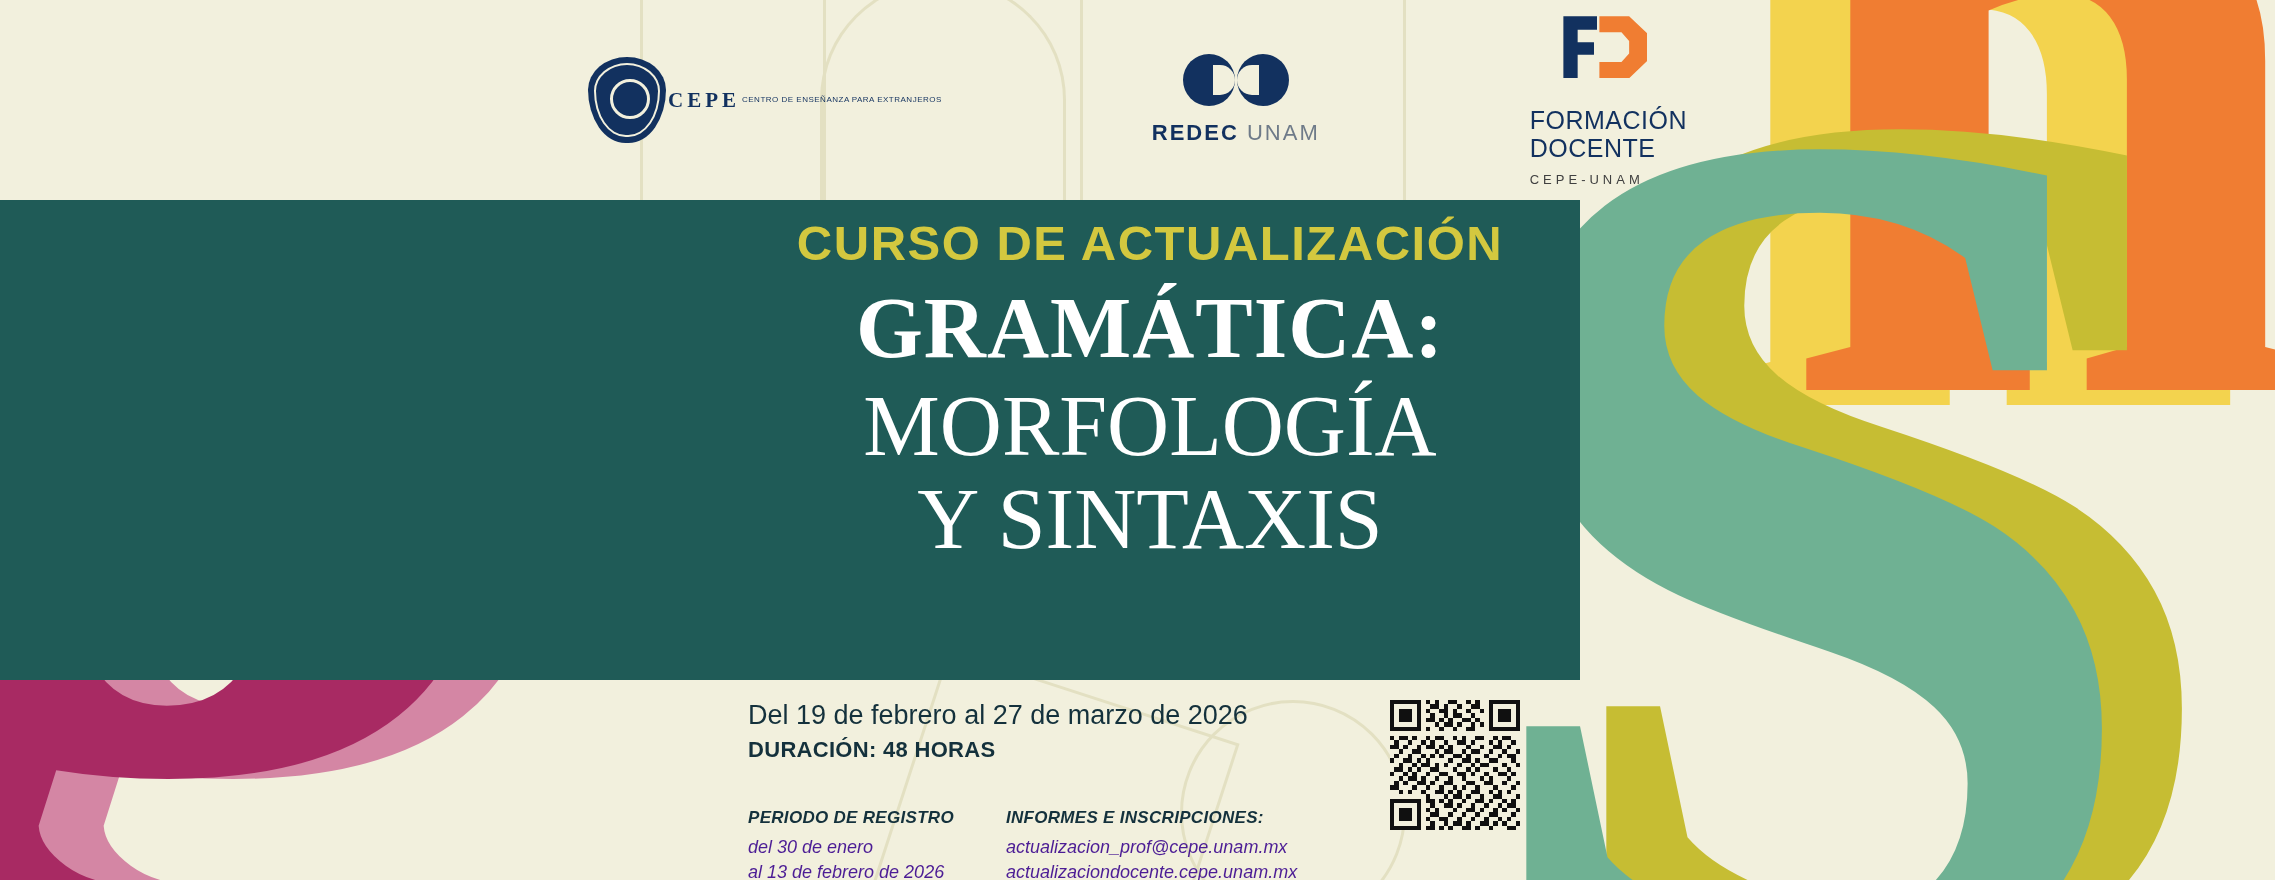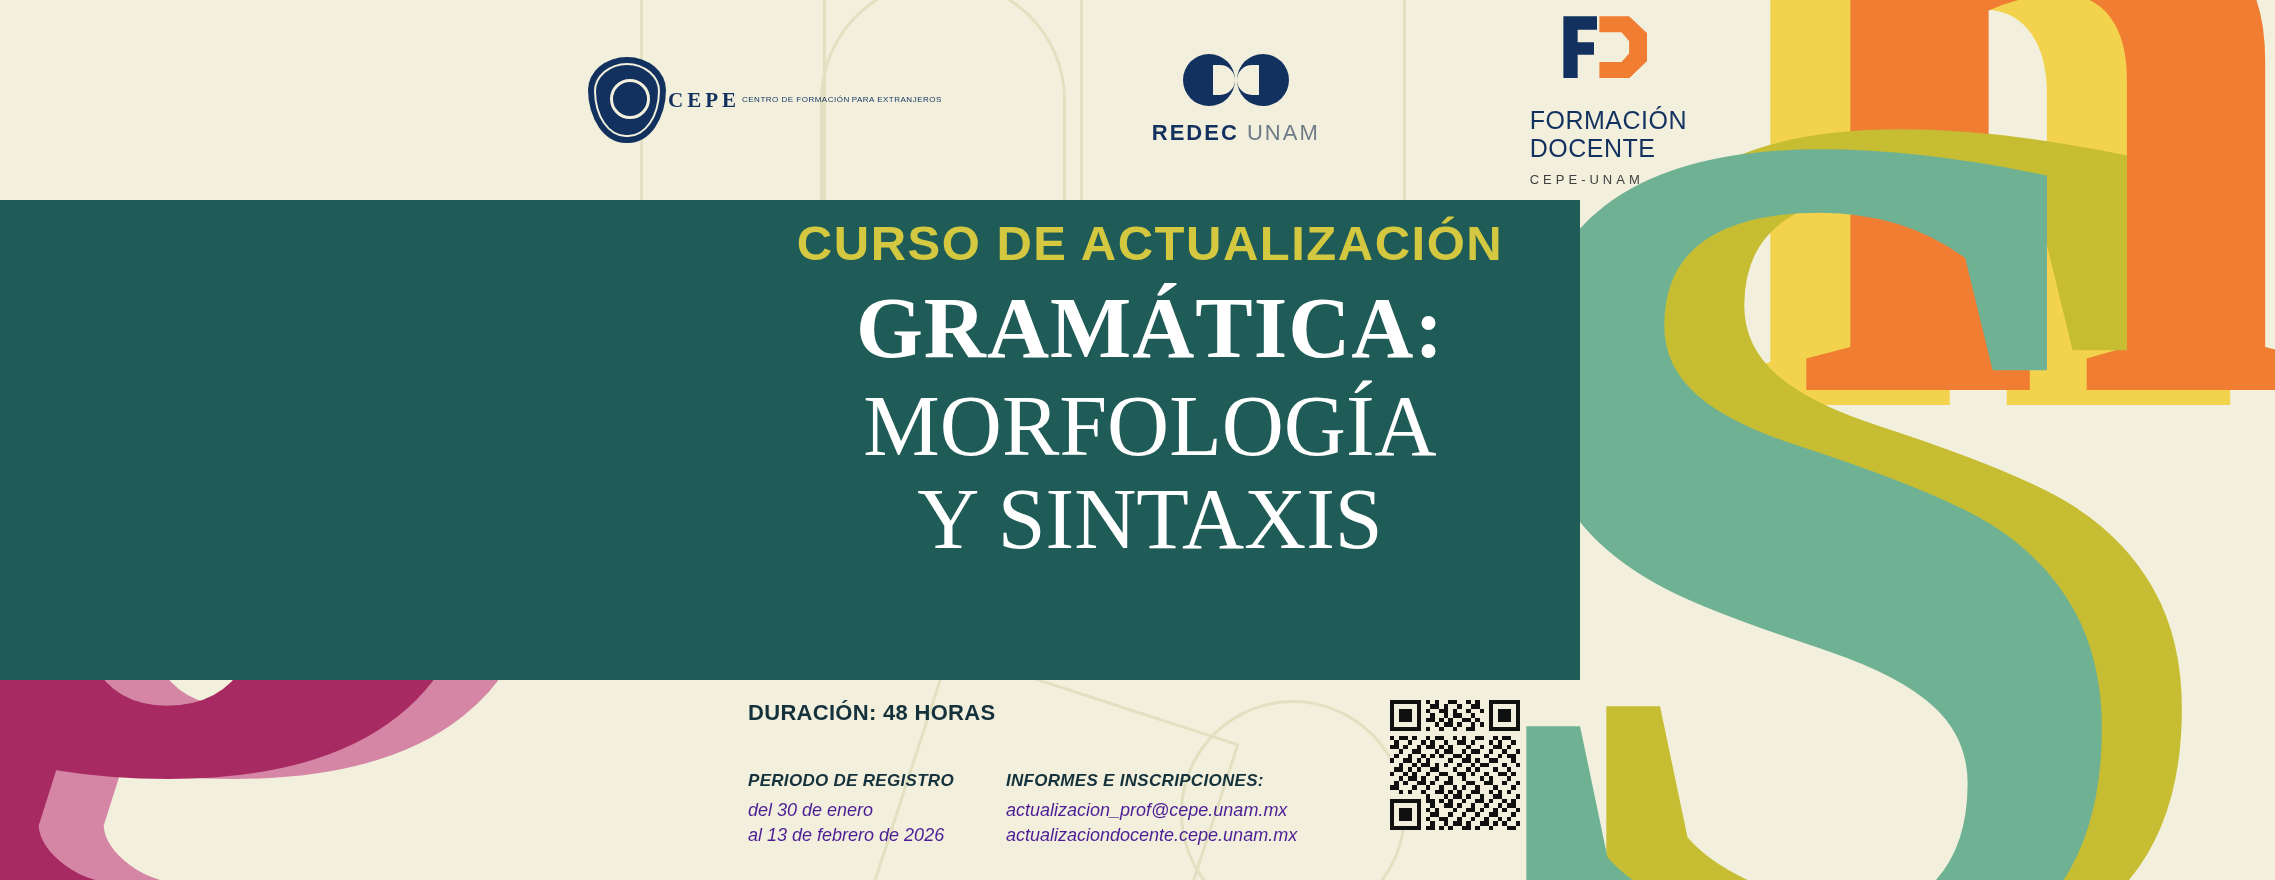--- a/index.html
+++ b/index.html
@@ -327,21 +327,21 @@
   </div>
 
   <div class="teal-panel-wide" style="left:700px;width:880px;"></div>
   <div class="teal-panel-wide" style="left:0;width:760px;"></div>
 
   <div class="logo-bar">
 
     <div class="logo cepe-logo">
       <div class="shield"></div>
       <div class="cepe-text">CEPE</div>
-      <div class="cepe-sub">CENTRO DE FORMACIÓN</div>
+      <div class="cepe-sub">CENTRO DE ENSEÑANZA</div>
       <div class="cepe-sub">PARA EXTRANJEROS</div>
     </div>
 
     <div class="logo redec-logo">
       <div class="redec-mark">
         <div class="redec-c"></div>
         <div class="redec-c flip"></div>
       </div>
       <div class="redec-word">
         <span class="r">REDEC</span>
@@ -364,20 +364,21 @@
   </div>
 
   <div class="titles">
     <p class="kicker">CURSO DE ACTUALIZACIÓN</p>
     <p class="title-main">GRAMÁTICA:</p>
     <p class="title-line2">MORFOLOGÍA</p>
     <p class="title-line3">Y SINTAXIS</p>
   </div>
 
   <div class="info">
+    <div class="dates">Del 19 de febrero al 27 de marzo de 2026</div>
     <div class="duration">DURACIÓN: 48 HORAS</div>
     <div class="cols">
       <div>
         <div class="col-head">PERIODO DE REGISTRO</div>
         <div class="col-line">del 30 de enero</div>
         <div class="col-line">al 13 de febrero de 2026</div>
       </div>
       <div>
         <div class="col-head">INFORMES E INSCRIPCIONES:</div>
         <div class="col-line">actualizacion_prof@cepe.unam.mx</div>

